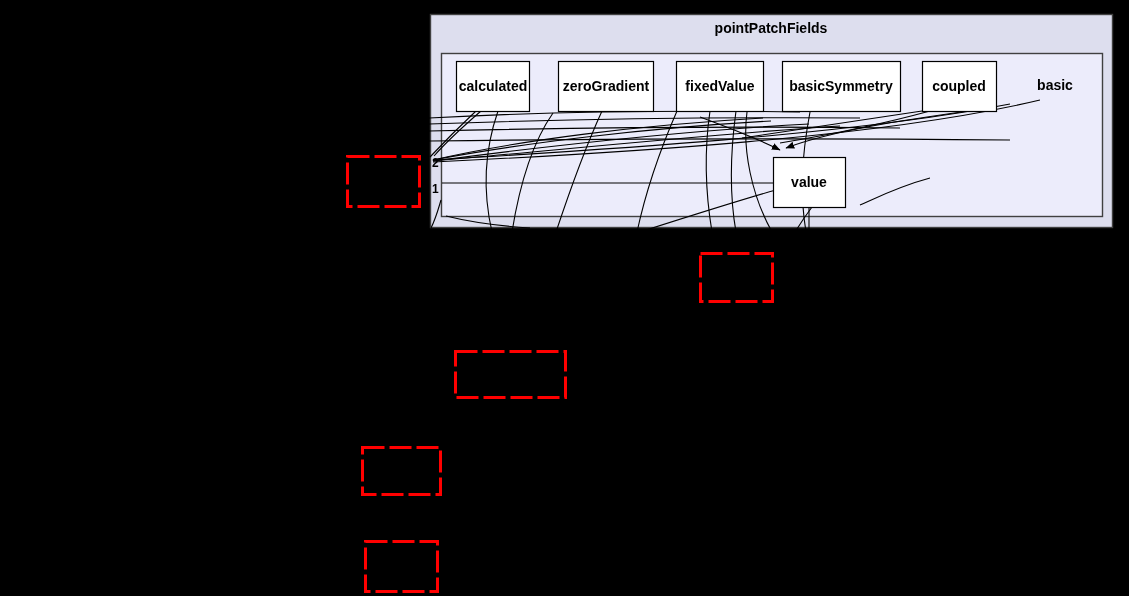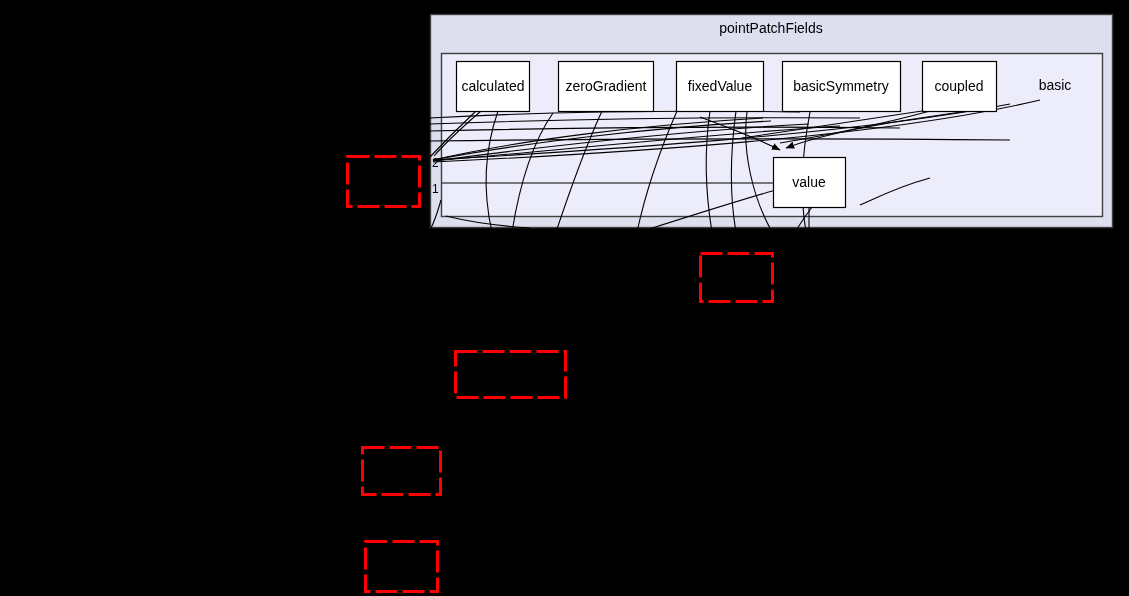--- a/index.html
+++ b/index.html
@@ -11,20 +11,21 @@
     width: 1129px;
     height: 596px;
     overflow: hidden;
     font-family: "Liberation Sans", sans-serif;
   }
   #stage {
     position: relative;
     width: 942px;
     height: 596px;
     background: #000000;
+    font-weight: bold;
   }
   #graph-svg {
     position: absolute;
     left: 0;
     top: 0;
     width: 1129px;
     height: 596px;
   }
   .node-label {
     font-family: "Liberation Sans", sans-serif;

